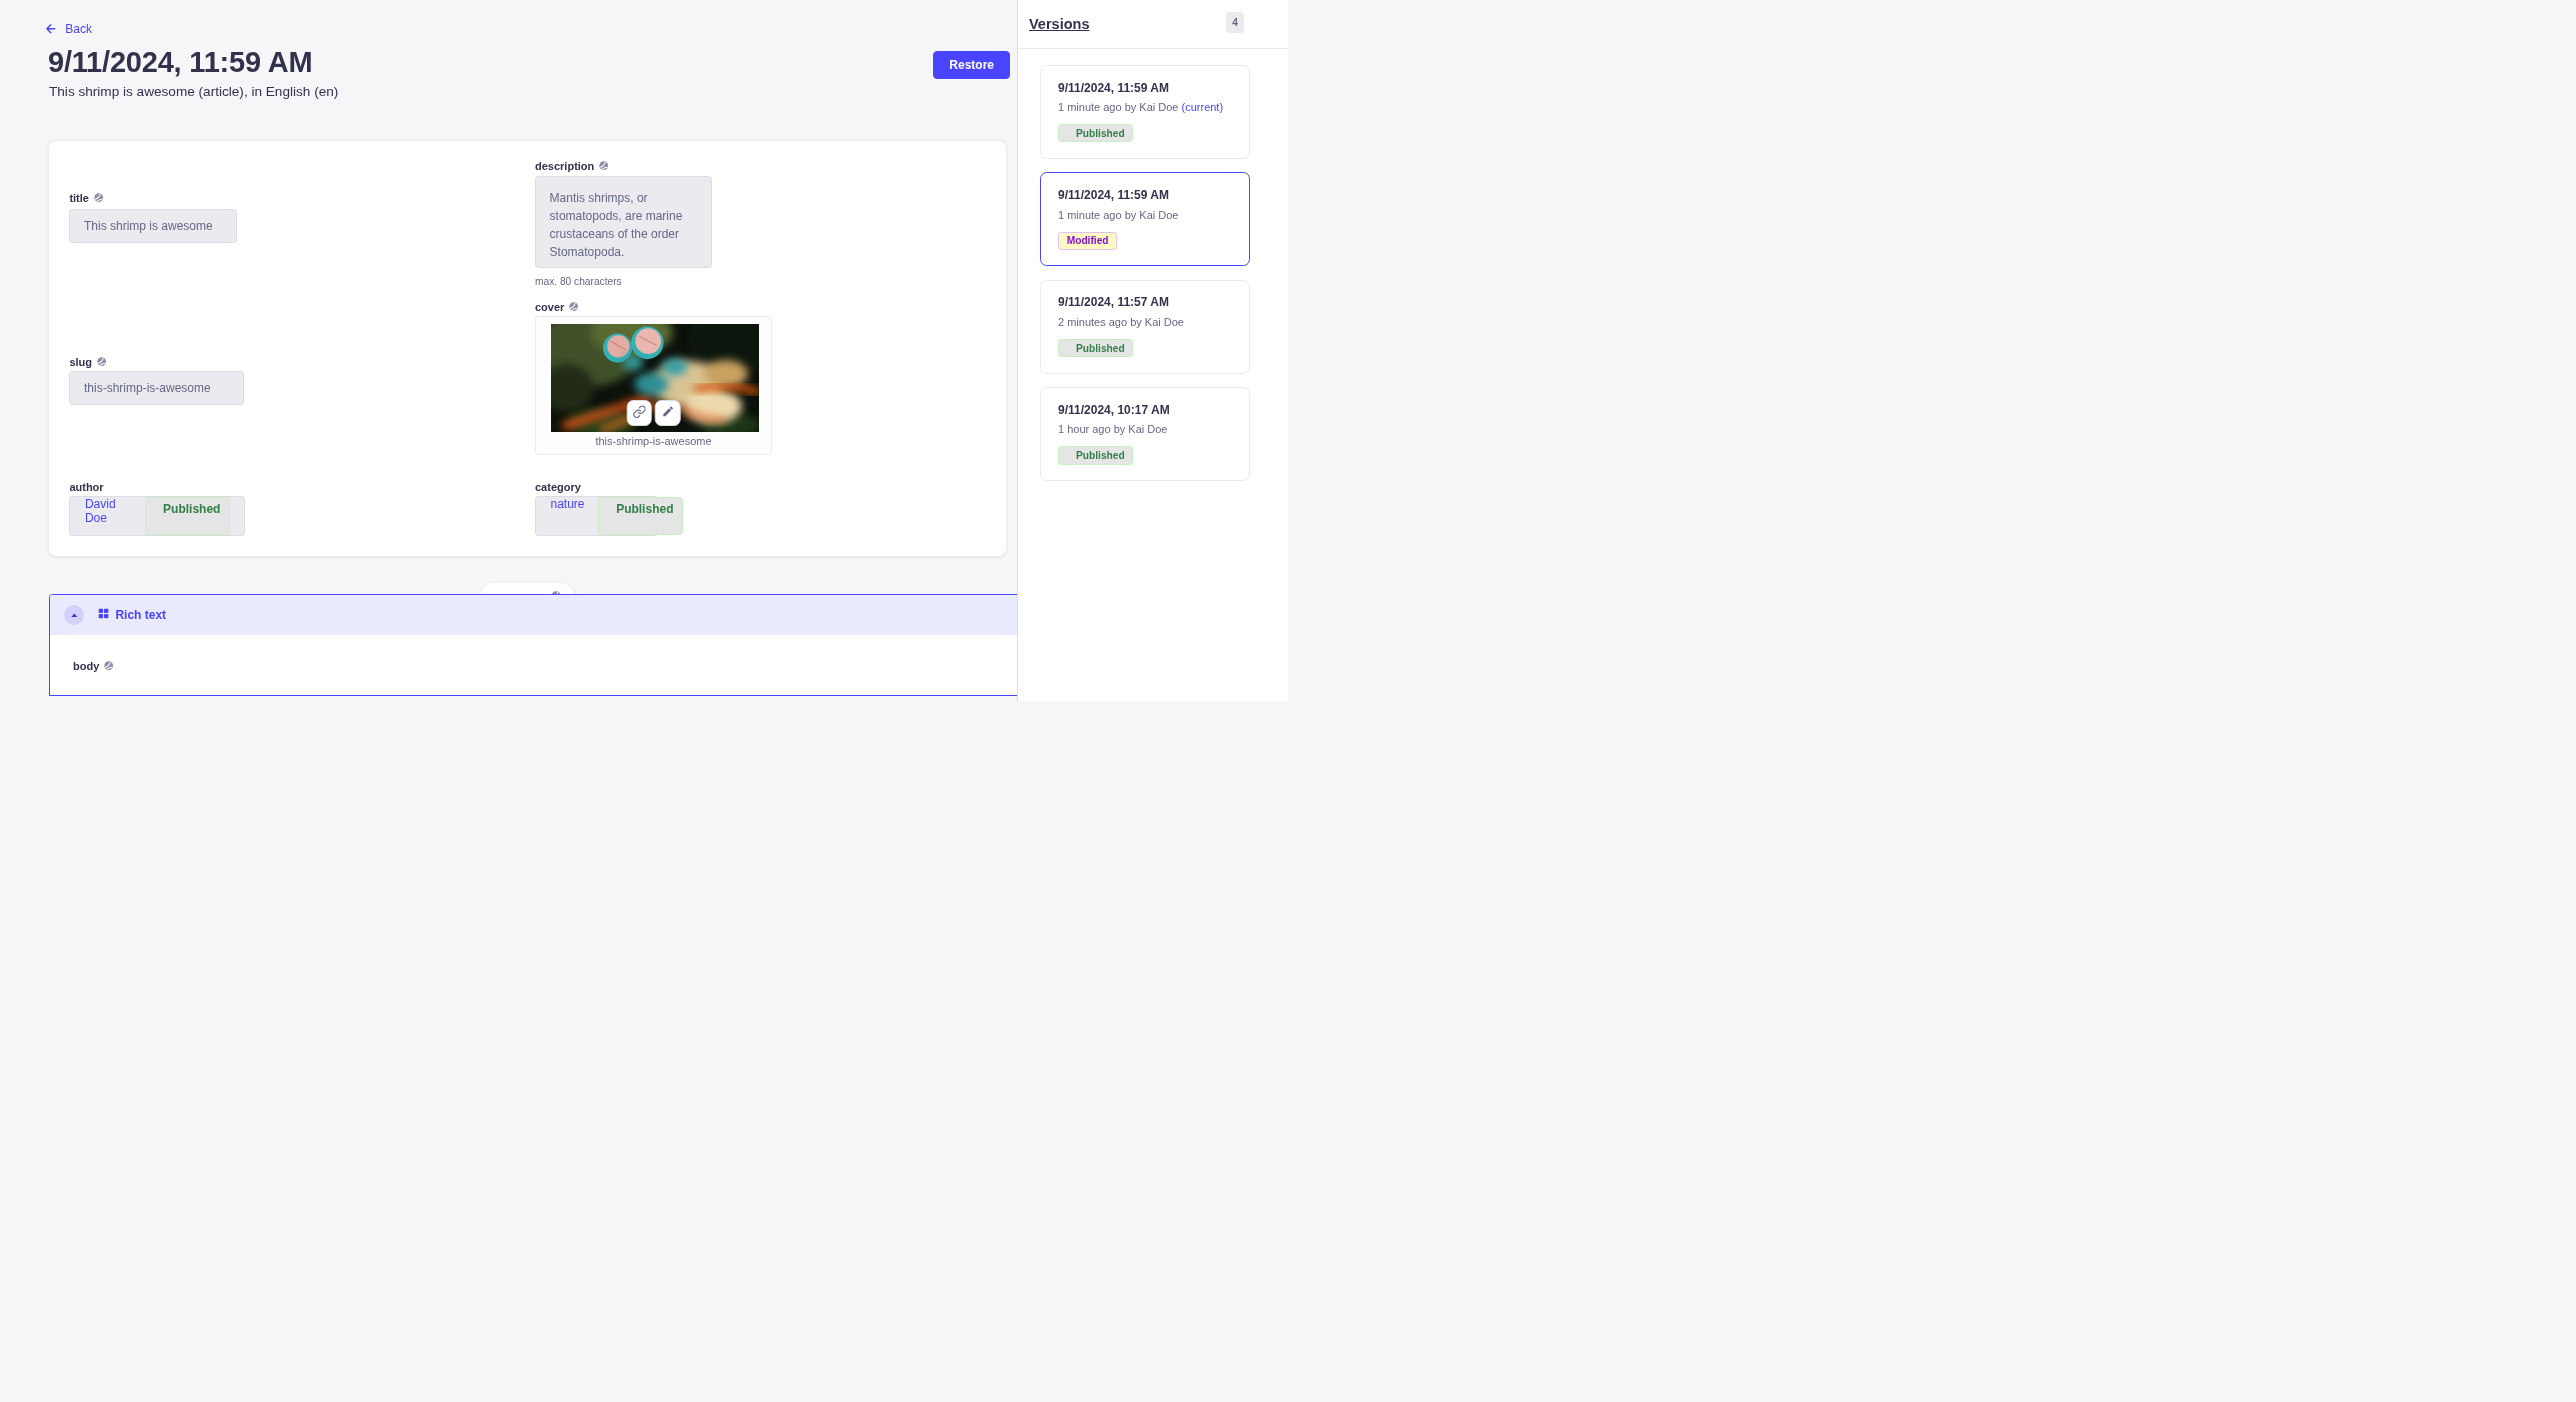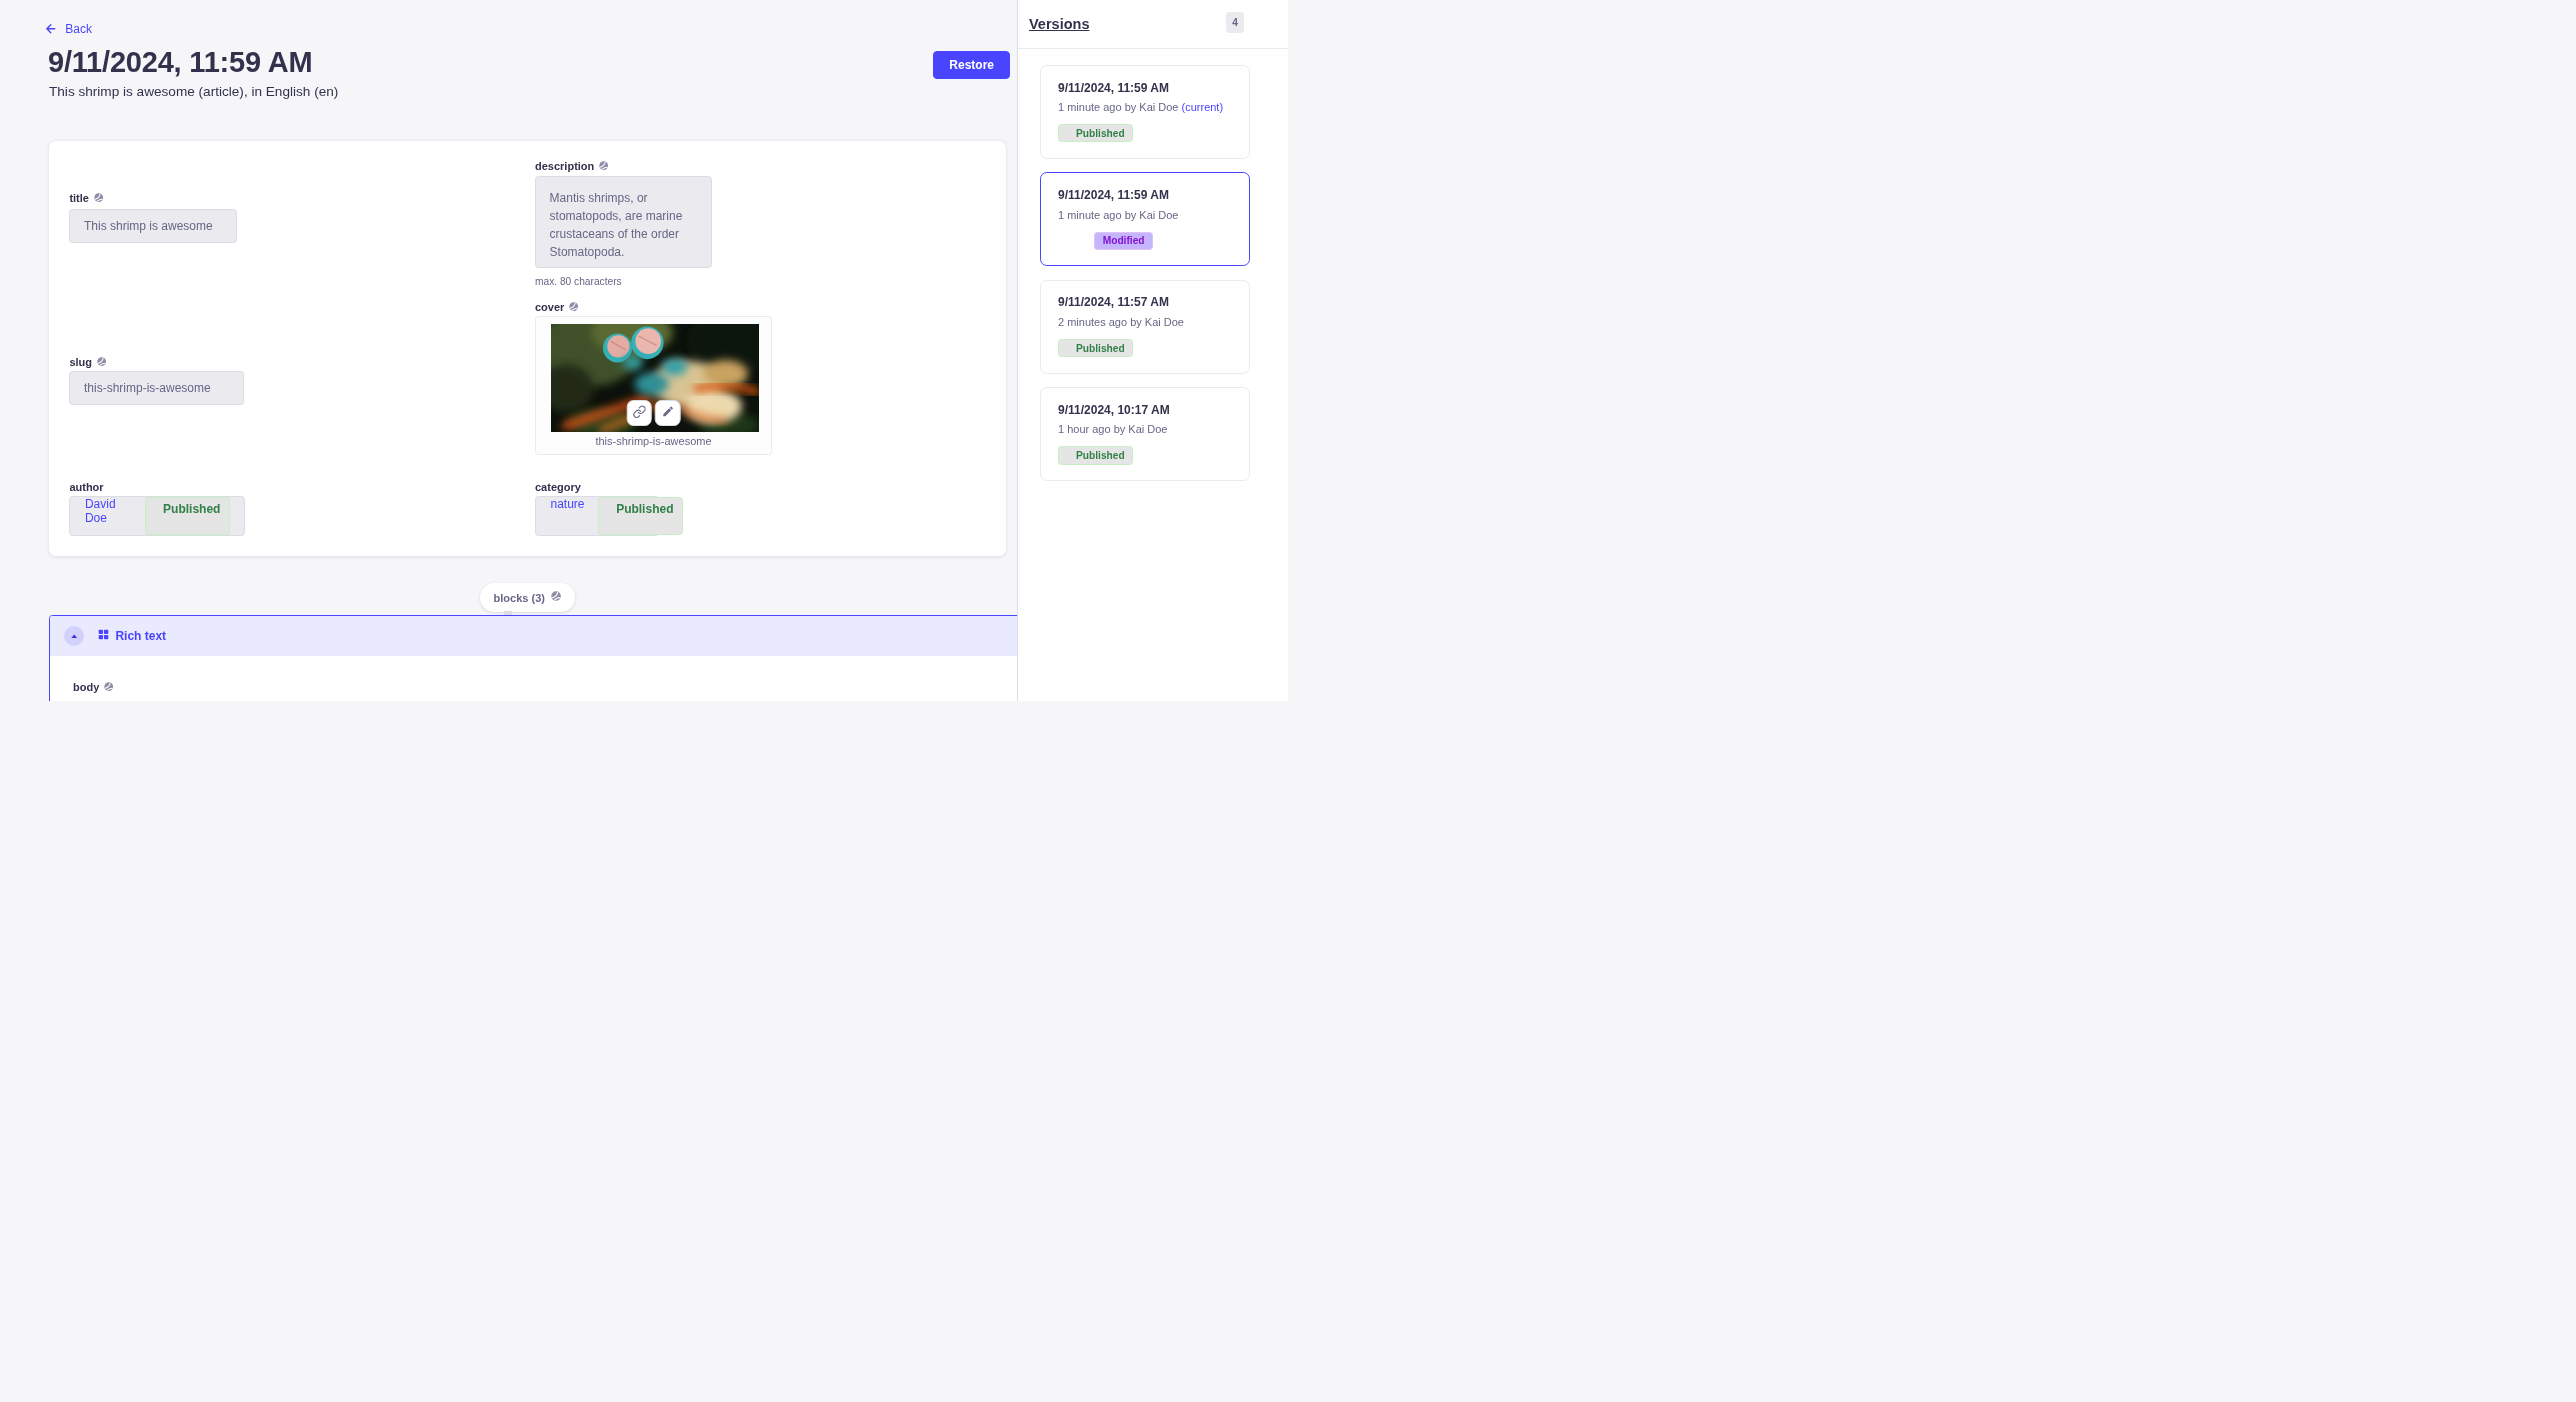--- a/index.html
+++ b/index.html
@@ -50,29 +50,29 @@
 
   
   .rel-box { position:absolute; height:40px; background:#eaeaef; border:0.9px solid #dcdce4; border-radius:3.4px;
              display:flex; gap:13.6px; padding:0 14.5px; }
   .rel-link { color:#4945ff; font-size:12px; text-decoration:none; cursor:pointer; }
 
   .badge { display:inline-block; border-radius:3.4px; font-weight:700; }
   .badge.sm { font-size:10.2px; padding:2.6px 7.7px; }
   .badge.lg { font-size:12px; padding:4.3px 8.5px; }
   .badge.success { background:#e5e5e5; border:0.9px solid #c6f0c2; color:#328048;padding-left:17px; }
-  .badge.alt { background:#c4b5fd; border:0.9px solid #e0c1f4; color:#8312d1;margin-left:36px; }
+  .badge.alt { background:#fef9c3; border:0.9px solid #e0c1f4; color:#8312d1; }
 
   
   .blocks-pill { position:absolute; left:480px; top:583px; height:29px; padding:0 13.6px;
                  background:#fff; border-radius:14.5px; box-shadow:0 0.9px 3.4px rgba(33,33,52,.13);
                  display:flex; align-items:center; gap:6px; font-size:11px; font-weight:700; color:#666687; }
   .connector { position:absolute; left:504px; top:611px; width:7.7px; height:14.5px; background:#dcdce4; }
 
-  .dz-block { position:absolute; left:49px; top:615px; width:1000px; height:102px;
+  .dz-block { position:absolute; left:49px; top:594px; width:1000px; height:102px;
               background:#fff; border:0.9px solid #4945ff; border-radius:3.4px 3.4px 0 0; overflow:hidden;text-align:center; }
   .dz-header { height:40px; background:#eaeaff; display:flex; align-items:center; padding:0 13.6px; }
   .collapse-btn { width:20.4px; height:20.4px; border-radius:50%; background:#d2d1fc; border:none; cursor:pointer;
                   display:flex; align-items:center; justify-content:center; }
   .dz-title { display:flex; align-items:center; gap:6.8px; margin-left:13.6px;
               color:#4945ff; font-size:12px; font-weight:700; }
   .dz-body-label { position:absolute; left:23px; top:65px; display:flex; align-items:center; gap:5.1px;
                    font-size:11px; font-weight:700; color:#32324d; }
 
   

